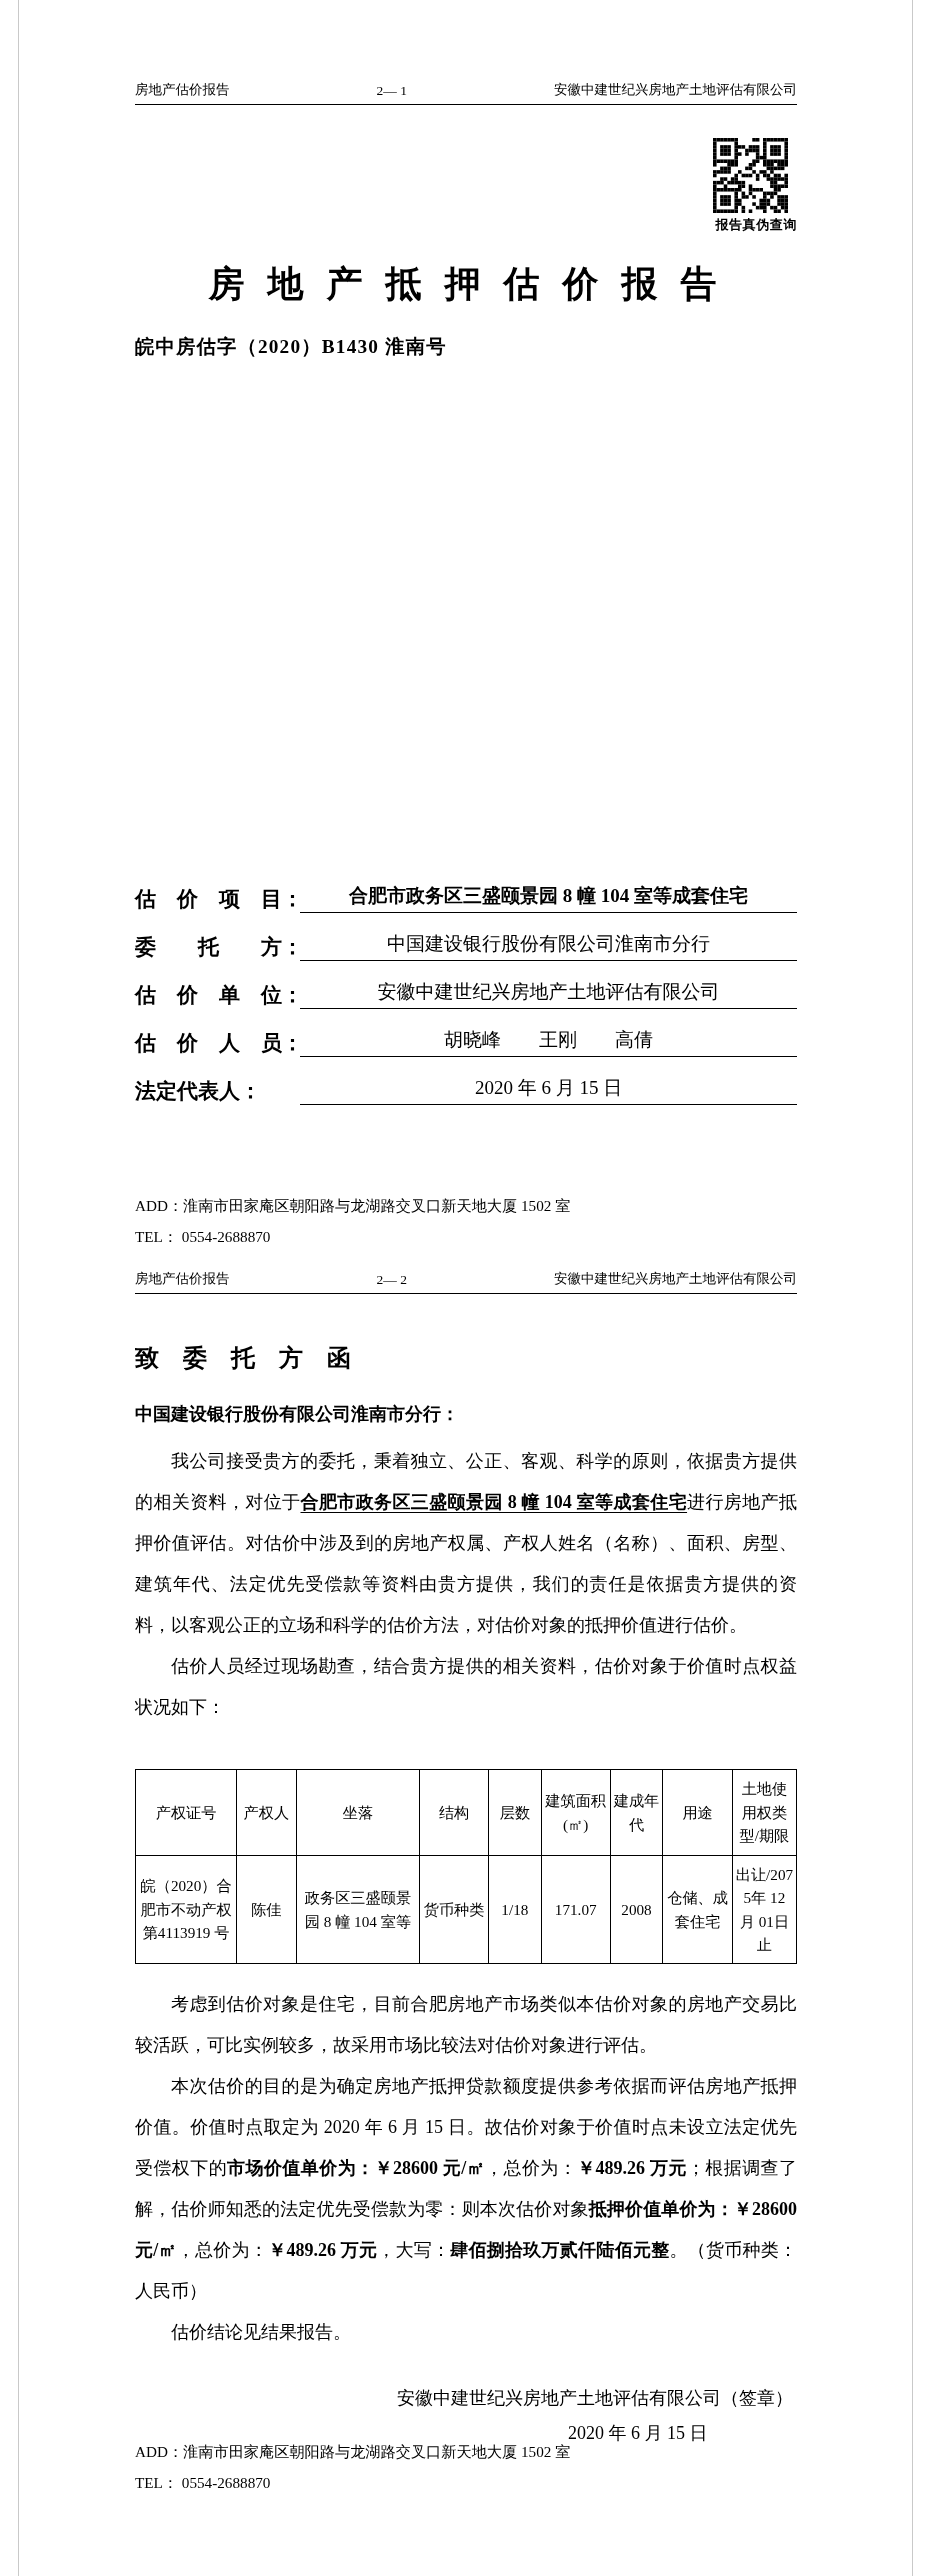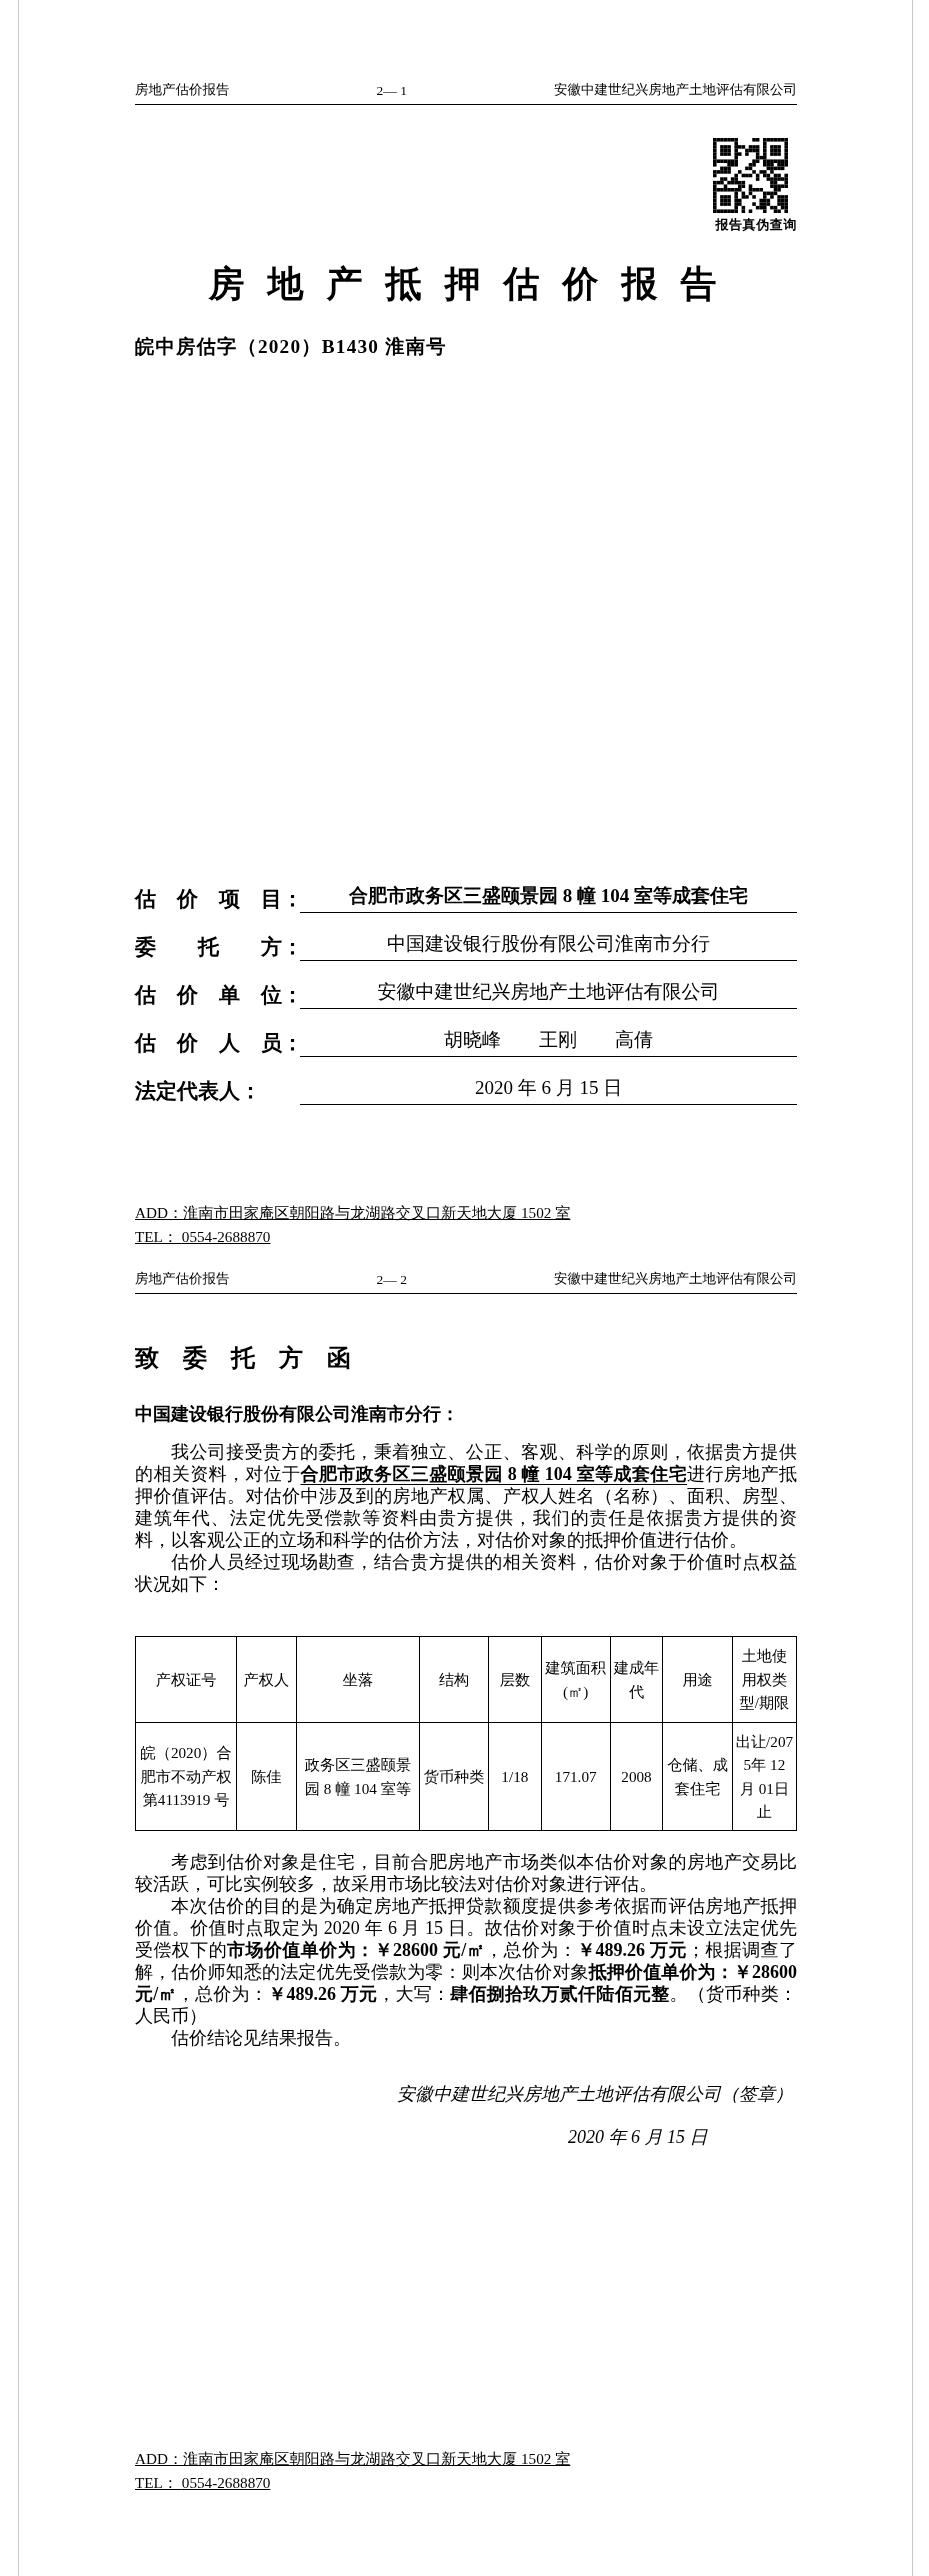--- a/index.html
+++ b/index.html
@@ -41,38 +41,38 @@
   .form-label { font-size:21px; font-weight:bold; width:165px; flex:0 0 auto; white-space:nowrap; }
   .form-value {
     flex:1; text-align:center; font-size:19px;
     border-bottom:1.2px solid #000; padding-bottom:3.5px; white-space:nowrap;
   }
   .form-value.bold { font-weight:bold; }
 
   .page-footer { position:absolute; left:135px; right:133px; font-size:15.2px; }
   .page1 .page-footer { bottom:8.2px; }
   .page2 .page-footer { bottom:82px; }
-  .page-footer div { margin-top:3px;text-decoration:underline; }
+  .page-footer div { margin-top:10px; }
 
   .letter-title { margin-top:48px; text-align:left; font-size:24px; font-weight:bold; }
   .addressee { margin-top:28px; font-size:18px; font-weight:bold; }
-  .para { font-size:18px; line-height:22px; text-indent:36px; margin:0; text-align:justify; }
+  .para { font-size:18px; line-height:41px; text-indent:36px; margin:0; text-align:justify; }
   .para.mt { margin-top:15.2px; }
   .para.mt2 { margin-top:20px; }
   .b { font-weight:bold; }
   .bu { font-weight:bold; text-decoration:underline; text-underline-offset:3.5px; }
 
   .rights-table { width:100%; border-collapse:collapse; margin-top:41px; font-size:15.2px; table-layout:fixed; }
   .rights-table th, .rights-table td {
     border:1.2px solid #000; text-align:center; vertical-align:middle;
     padding:7px 2.3px; line-height:23.4px; font-weight:normal; word-break:break-all;
   }
 
   .closing { margin-top:33px; font-size:18px; }
-  .closing-line { margin-top:19px; white-space:nowrap;font-style:italic; }
+  .closing-line { margin-top:11px; white-space:nowrap; }
   .closing-line.company { padding-left:262px; }
   .closing-line.legal { padding-left:418px; }
   .closing-line.date { padding-left:433px; }
 </style>
 </head>
 <body>
 
 <div class="side-rule left"></div>
 <div class="side-rule right"></div>
 

